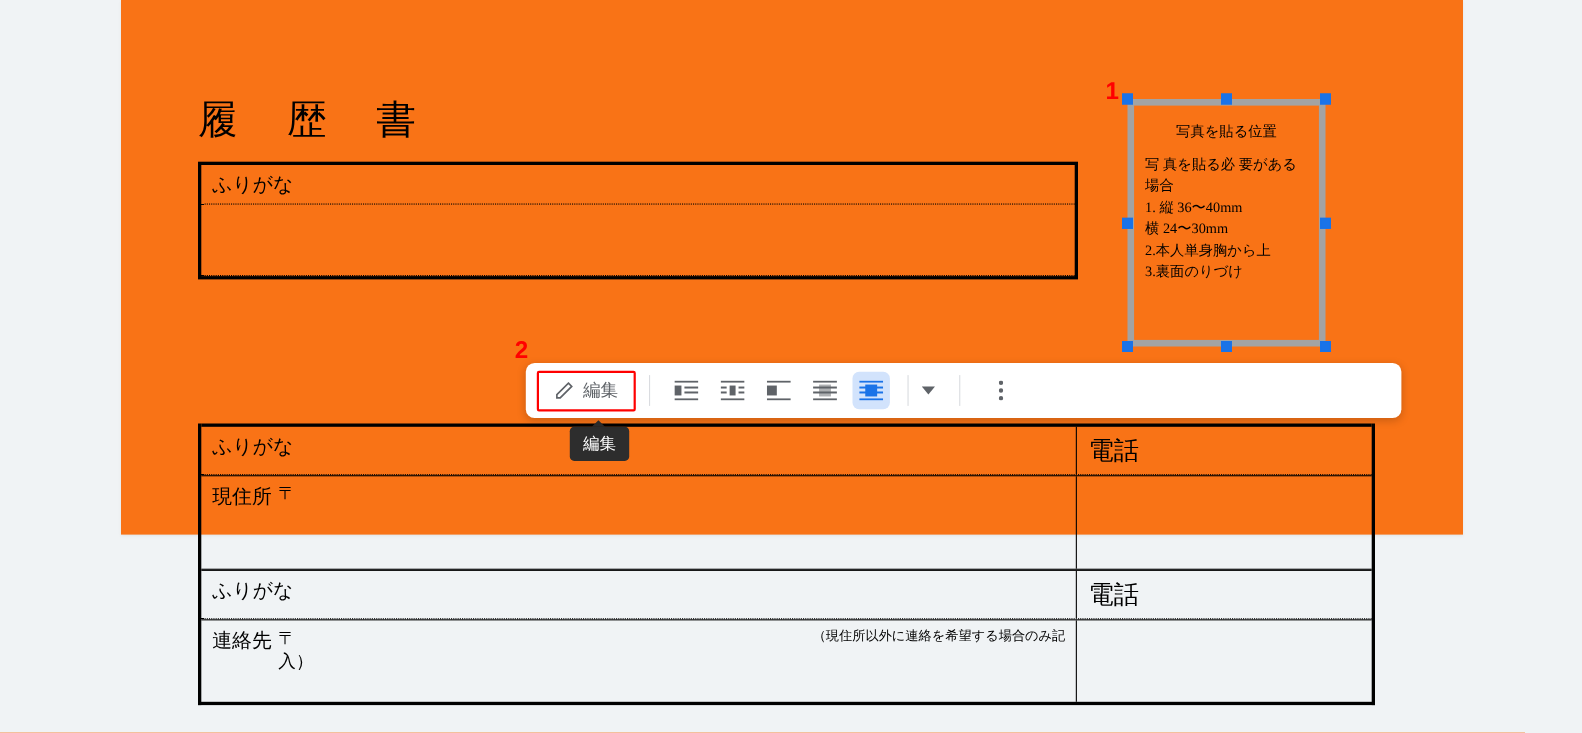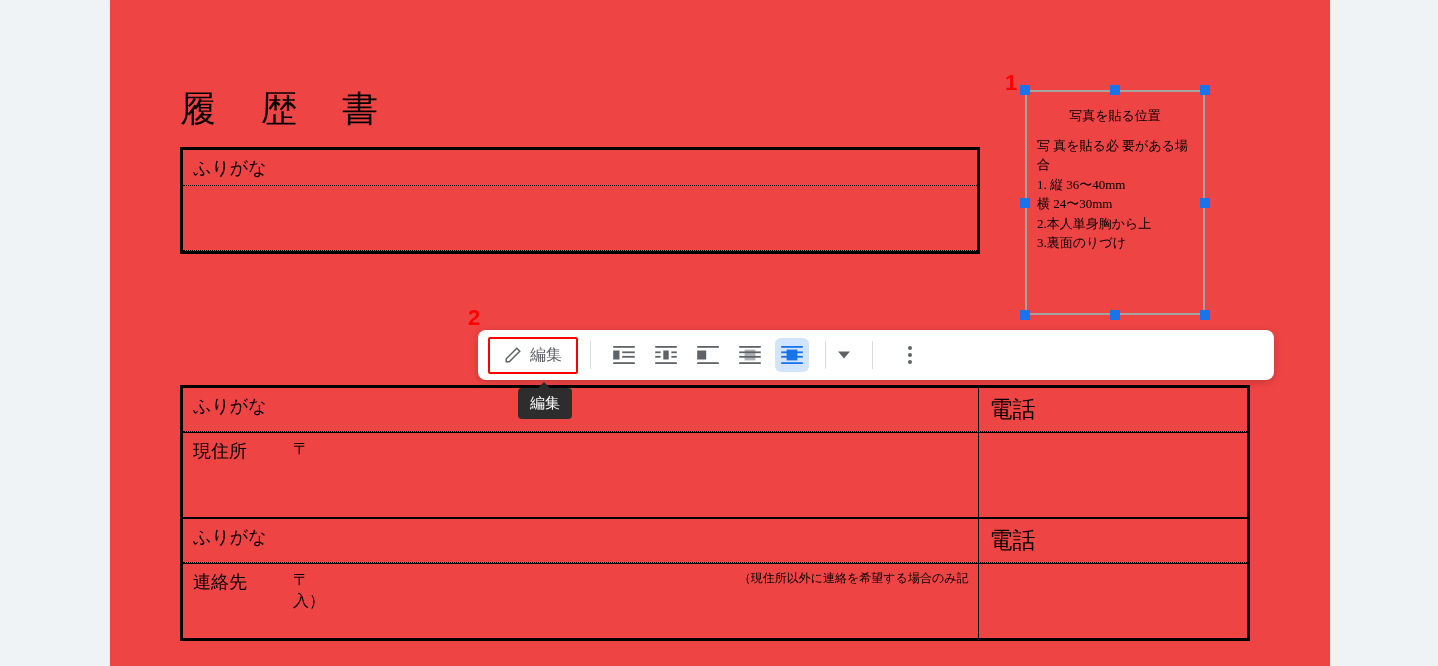--- a/index.html
+++ b/index.html
@@ -9,22 +9,22 @@
       width: 1438px;
       height: 666px;
       position: relative;
       overflow: hidden;
     }
     .page {
       position: absolute;
       left: 110px;
       top: 0;
       width: 1220px;
-      height: 666px;
-      background: #ef4444;
+      height: 486px;
+      background: #f97316;
       box-shadow: 0 1px 3px rgba(0,0,0,0.06);
     }
     .content {
       position: relative;
       top: 85px;
       left: 70px;
       width: 1070px;
     }
     .doc-title {
       font-size: 36px;
@@ -85,37 +85,37 @@
       font-size: 18px;
     }
     .cell-right {
       width: 270px;
       border-left: 1px solid #000;
       padding: 6px 10px;
       font-size: 23px;
     }
     .dotted-bottom { border-bottom: 1px dotted #000; }
     .solid-bottom { border-bottom: 1px solid #000; }
-    .addr-row { display:flex; gap:40px; height:84px; }
+    .addr-row { display:flex; height:84px; }
     .addr-label { font-size: 18px; }
     .postal { font-size: 16px; margin-left: 6px; white-space: pre-line; }
     .small-note { font-size: 12px; margin-left: auto; }
 
     
     .photo-box {
       position: absolute;
       top: 90px;
       left: 1025px;
       width: 180px;
       height: 225px;
     }
     .photo-inner {
       position: absolute;
       inset: 0;
-      border: 2px solid #a3a3a3;
+      border: 6px solid #a3a3a3;
       padding: 14px 6px;
       font-size: 13px;
       line-height: 1.5;
       text-align: center;
     }
     .photo-inner .pt { text-align: left; padding: 0 4px; font-size: 13px; }
     .photo-inner .ptitle { margin-bottom: 10px; }
     .handle {
       position: absolute;
       width: 10px; height: 10px;

